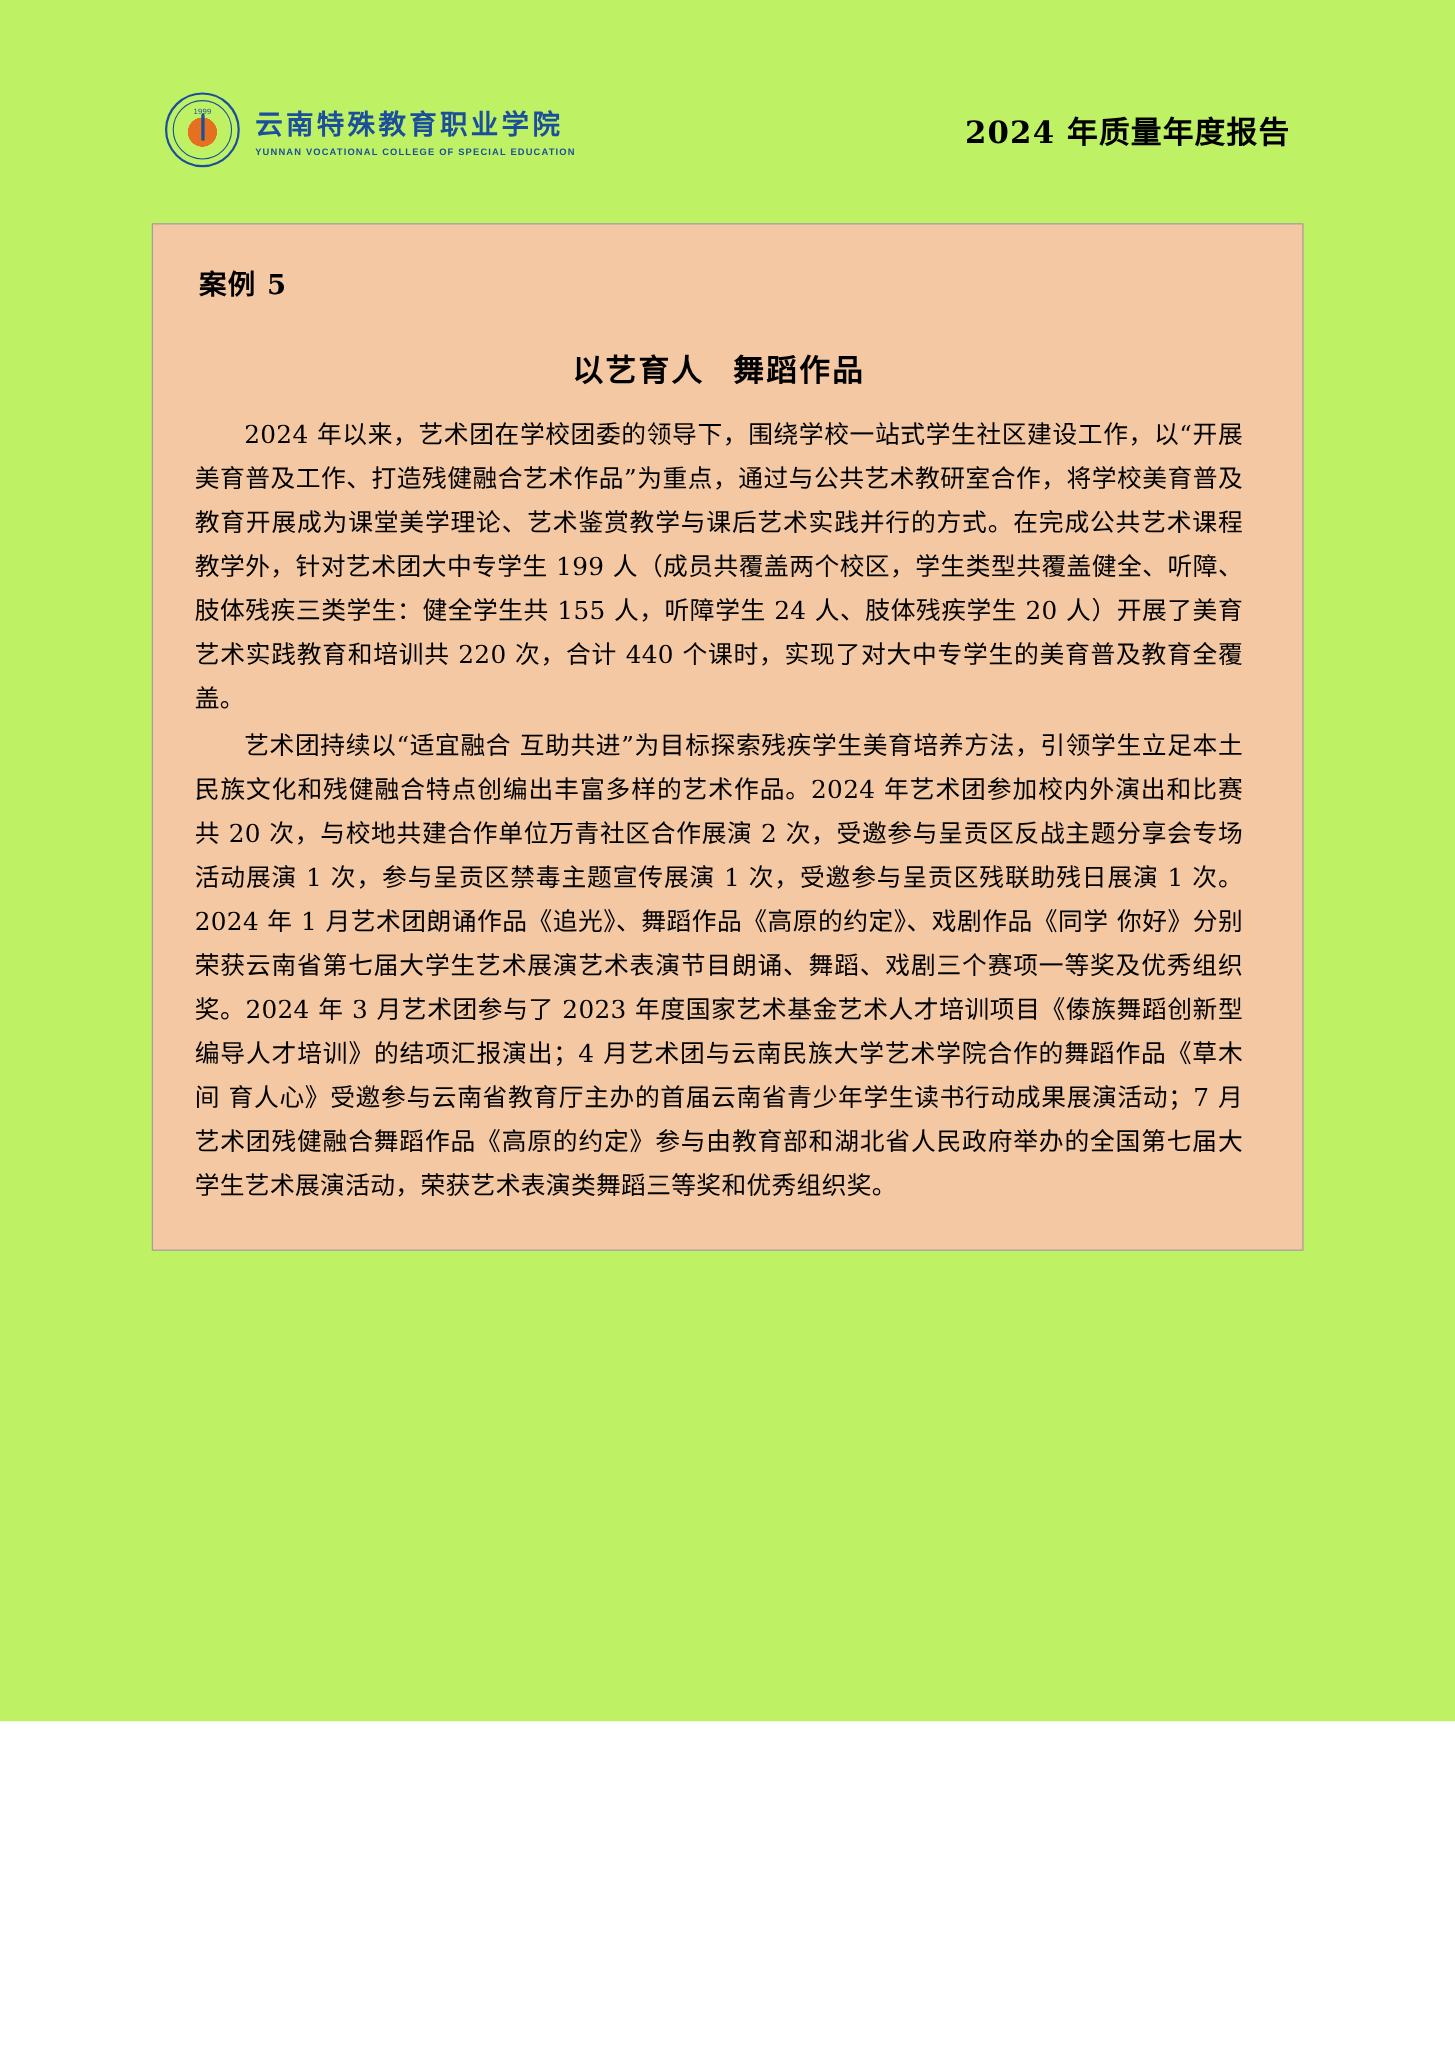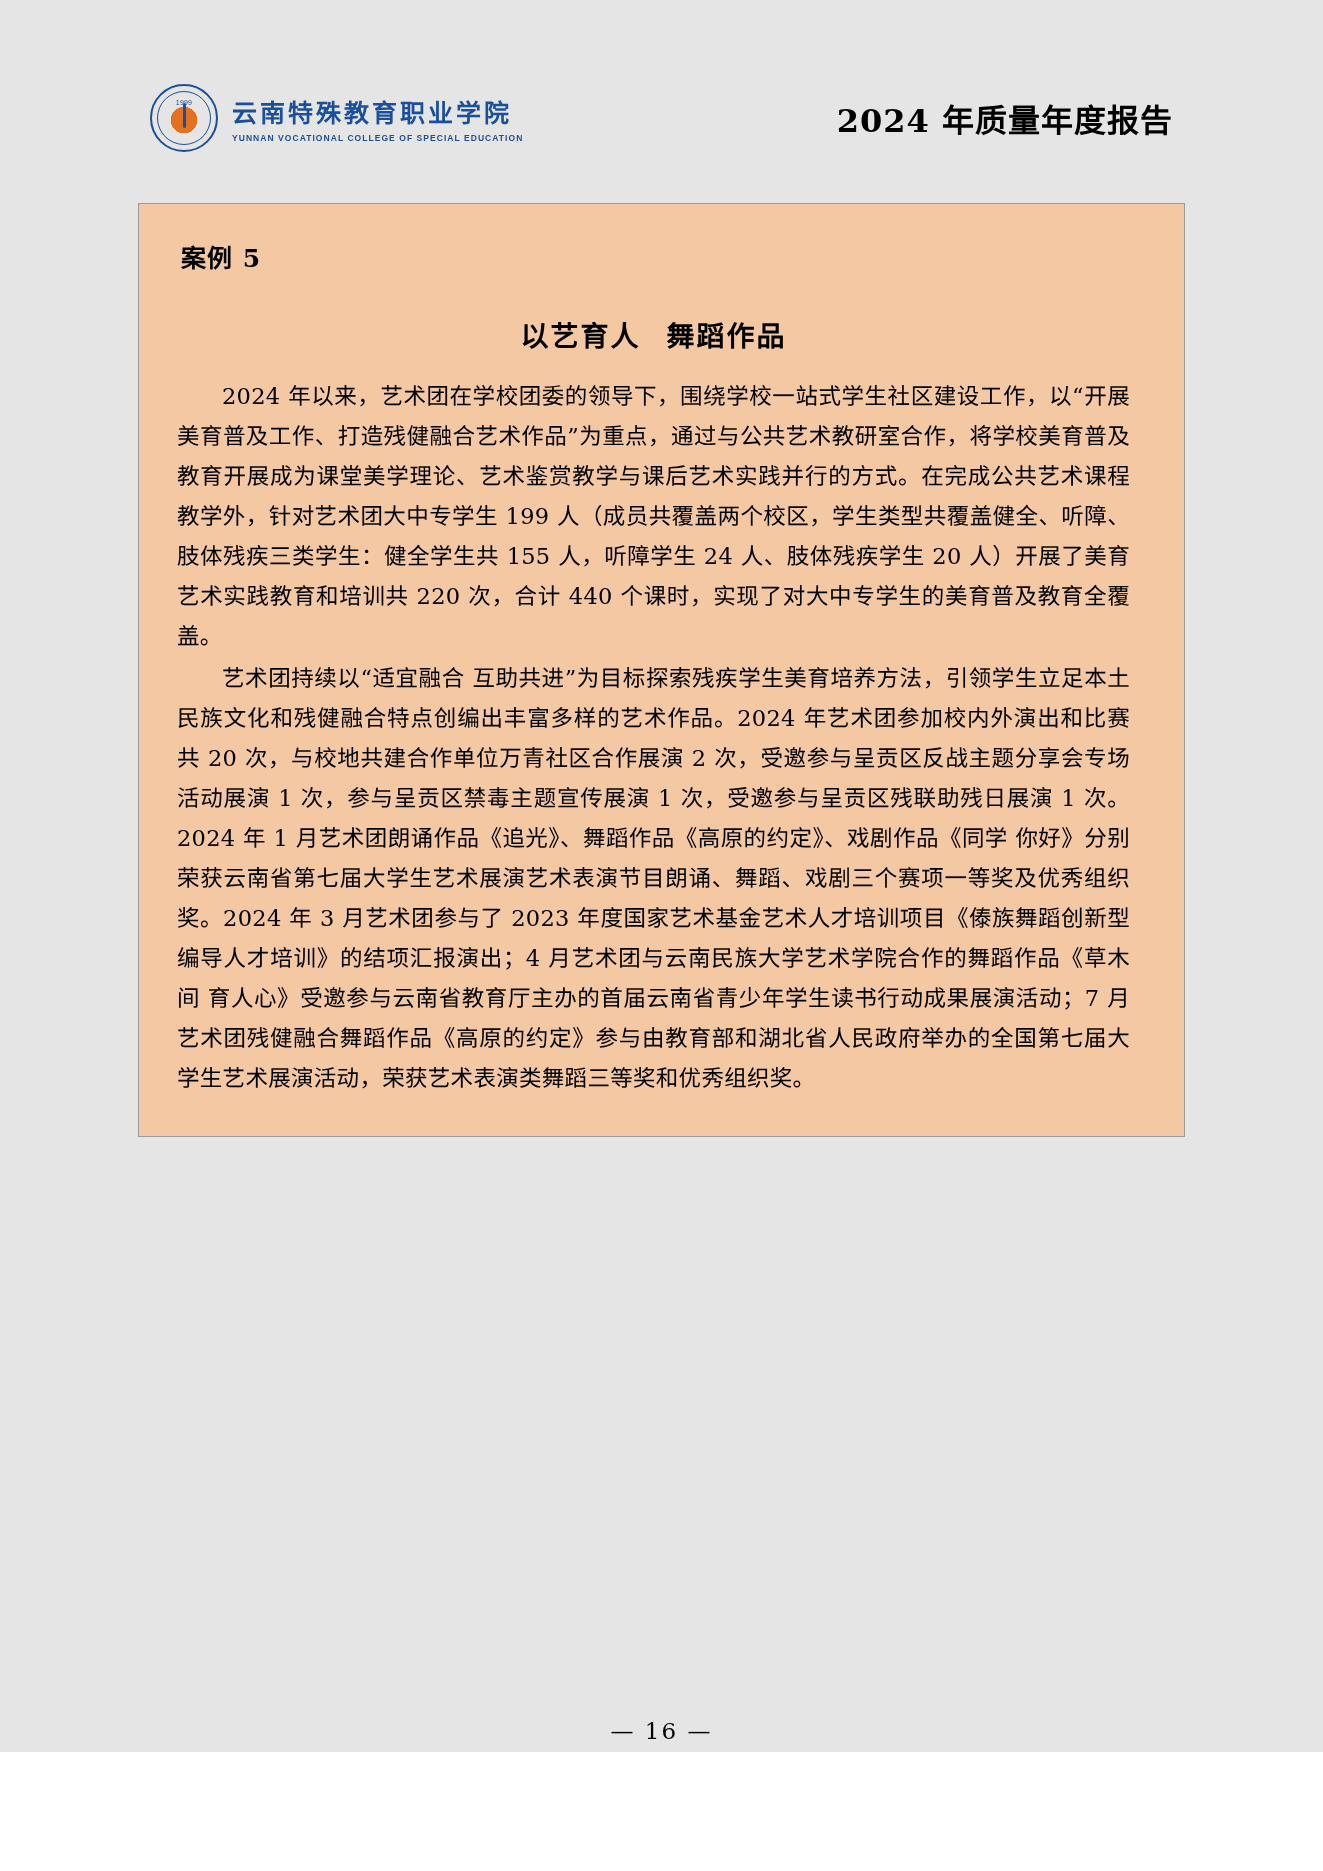--- a/index.html
+++ b/index.html
@@ -3,22 +3,22 @@
 <meta charset="utf-8">
 <style>
   html, body {
     margin: 0;
     padding: 0;
     background: #ffffff;
   }
   .page {
     position: relative;
     width: 1323px;
-    height: 1752px;
-    background: #e5e5e5;
+    height: 1565px;
+    background: #bef264;
     font-family: "DejaVu Serif", "Liberation Serif", serif;
     overflow: hidden;
     box-sizing: border-box;
   }
 
   
   .header {
     position: absolute;
     top: 78px;
     left: 150px;
@@ -98,21 +98,21 @@
   }
   .logo-en {
     font-size: 8.5px;
     color: #1b4f9c;
     letter-spacing: 1.05px;
     font-family: "Liberation Sans", sans-serif;
     white-space: nowrap;
     font-weight: bold;
   }
   .header-title {
-    font-size: 32px;
+    font-size: 28px;
     font-weight: 700;
     color: #000000;
     letter-spacing: 1px;
     white-space: nowrap;
     font-family: "DejaVu Serif", "Liberation Serif", serif;
   }
 
   
   .case-box {
     position: absolute;

